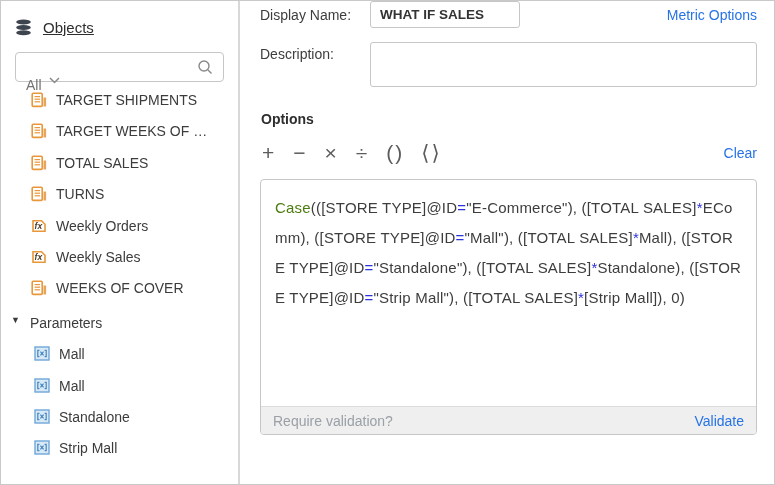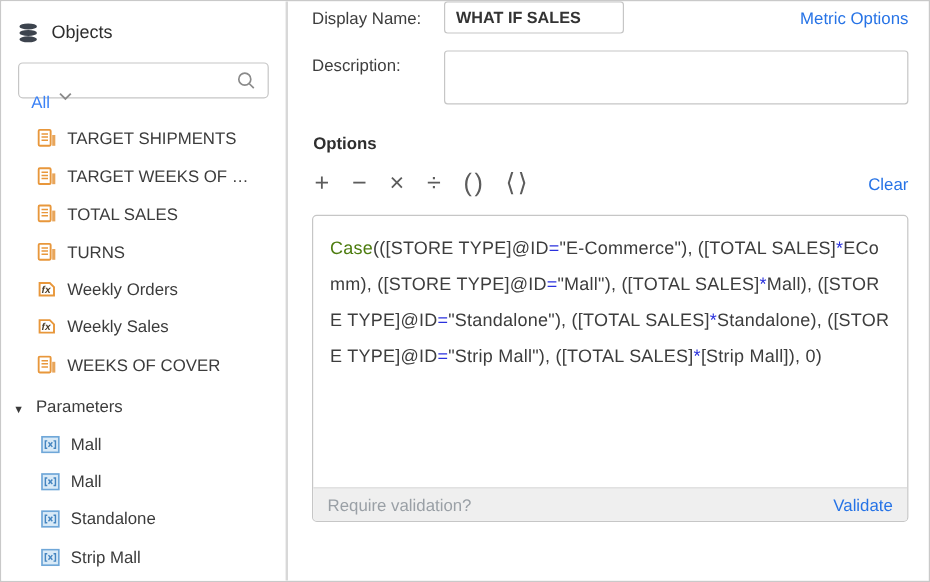--- a/index.html
+++ b/index.html
@@ -8,27 +8,27 @@
     position:relative;width:775px;height:485px;
     font-family:"Liberation Sans","DejaVu Sans",sans-serif;
     border:1px solid #c9c9c9;background:#fff;overflow:hidden;
   }
   
   .sidebar{
     position:absolute;left:0;top:0;bottom:0;width:239px;
     border-right:2px solid #d8d8d8;background:#fff;
   }
   .sb-header{display:flex;align-items:center;gap:10px;padding:18px 14px 16px 14px;
-    font-size:15px;color:#2e2e2e;}
+    font-size:15px;color:#2e2e2e;text-decoration:underline;}
   .searchbox{margin:0 14px;height:30px;border:1px solid #c6c6c6;border-radius:4px;
     display:flex;align-items:center;padding:0 10px;cursor:text;background:#fff;}
-  .filter{display:flex;gap:7px;cursor:pointer;font-size:14px;color:#3b82f6;margin-top:36px;}
+  .filter{display:flex;gap:7px;cursor:pointer;font-size:14px;color:#737373;margin-top:36px;}
   .spacer{flex:1;}
   .obj-list{list-style:none;margin:10px 0 0 0;padding:0;}
-  .obj-list li{display:flex;align-items:flex-end;gap:9px;height:31.4px;
+  .obj-list li{display:flex;align-items:flex-start;gap:9px;height:31.4px;
     padding-left:30px;font-size:14px;color:#3c3c3c;cursor:pointer;}
   .obj-list li.group{padding-left:10px;gap:10px;margin-top:3px;color:#3c3c3c;}
   .obj-list li.child{padding-left:33px;}
   .tri{font-size:9px;color:#3a3a3a;}
   .icon{display:inline-flex;flex:none;}
   
   .main{position:absolute;left:241px;right:0;top:0;bottom:0;padding:0 17px 0 18px;}
   .frow{display:flex;align-items:center;margin-bottom:14px;}
   .frow.top{align-items:flex-start;}
   .flabel{width:110px;flex:none;font-size:14px;color:#3d3d3d;padding-top:4px;}

